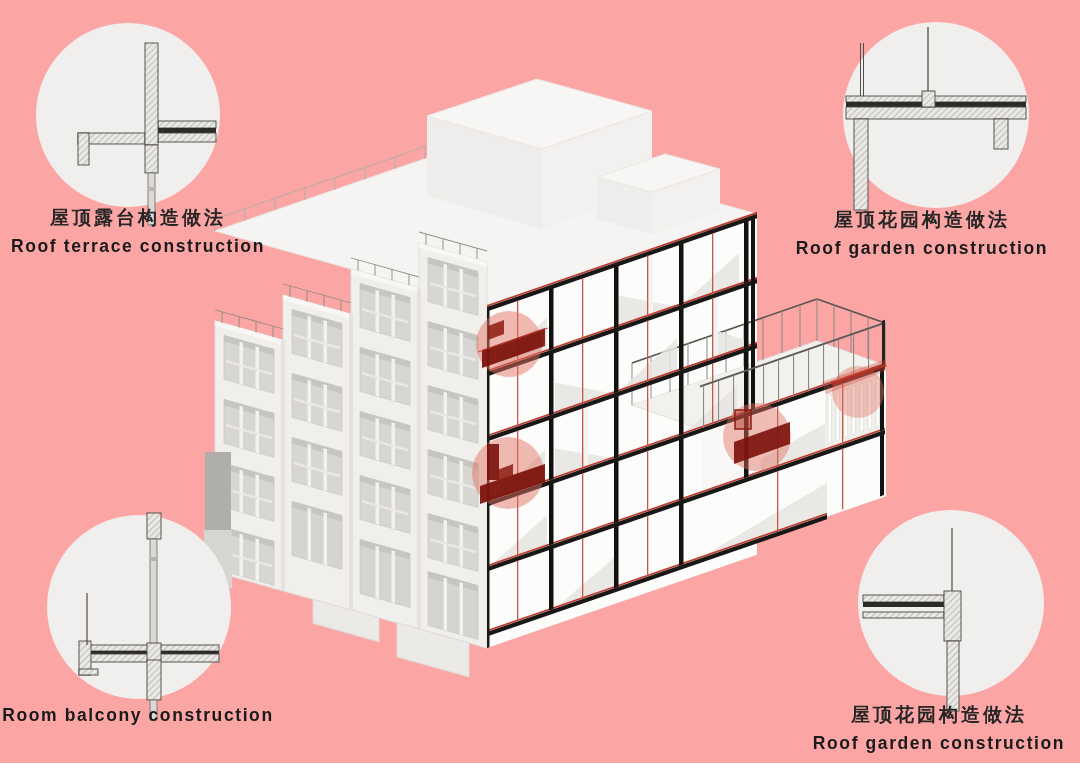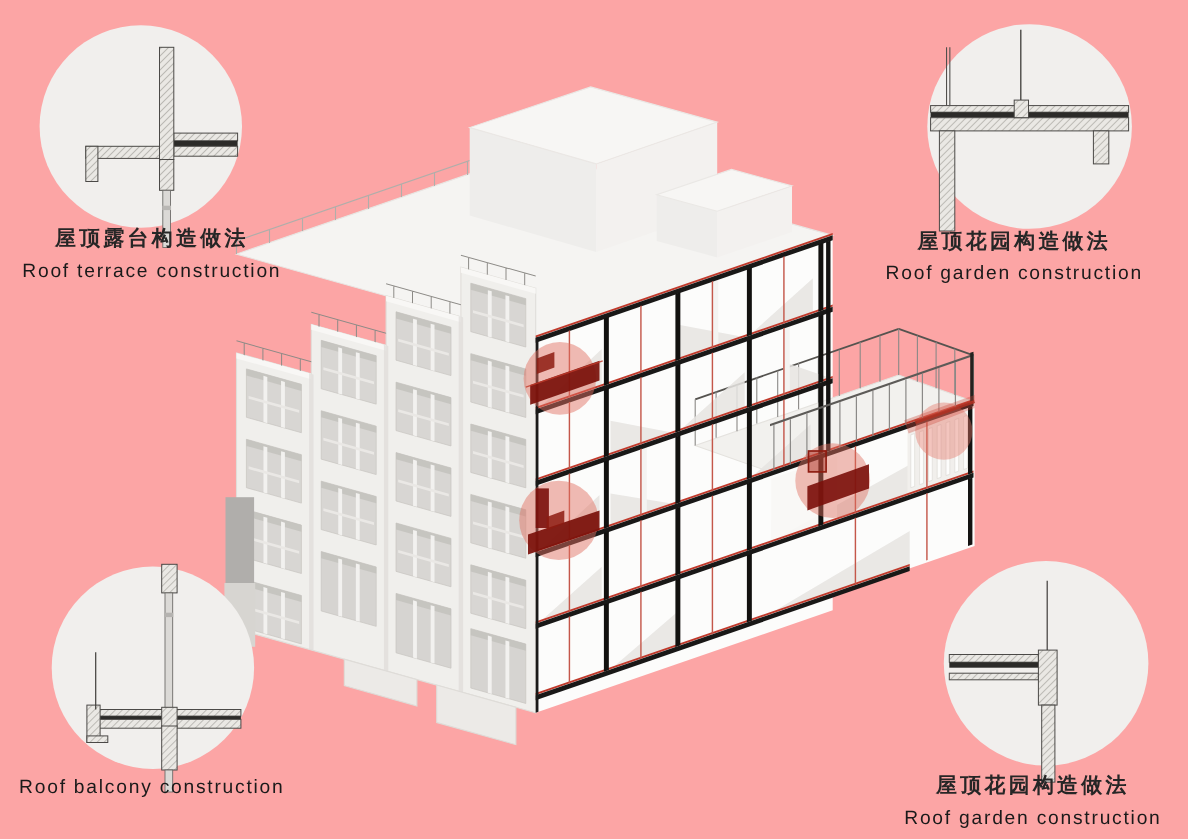--- a/index.html
+++ b/index.html
@@ -1,21 +1,21 @@
 <!DOCTYPE html>
 <html><head>
 <meta charset="utf-8">
 <style>
   html,body{margin:0;padding:0;background:#ffffff;}
   body{font-family:"Liberation Sans","DejaVu Sans",sans-serif;}
   .canvas{position:relative;width:1080px;height:763px;background:#fca5a5;overflow:hidden;}
   .abs{position:absolute;}
   .callout-labels{position:absolute;text-align:center;color:#1d1d1d;}
   .label-zh{font-size:19px;font-weight:700;letter-spacing:3px;line-height:30px;color:#262626;}
-  .label-en{font-size:17.5px;font-weight:400;letter-spacing:1.6px;line-height:26px;color:#1a1a1a;}
+  .label-en{font-size:17.5px;font-weight:700;letter-spacing:1.6px;line-height:26px;color:#1a1a1a;}
   svg{display:block;}
 </style>
 </head>
 <body>
 
 <div class="canvas">
 
   <svg width="0" height="0" style="position:absolute">
     <defs>
       <pattern id="hatch" patternUnits="userSpaceOnUse" width="4.5" height="4.5" patternTransform="rotate(45)">
@@ -305,21 +305,21 @@
       <rect x="43" y="147" width="137" height="8" fill="url(#hatch)"></rect>
       <rect x="40" y="134" width="12" height="34" fill="url(#hatch)"></rect>
       <rect x="40" y="162" width="19" height="6" fill="url(#hatch)"></rect>
       <rect x="108" y="136" width="14" height="18" fill="url(#hatch)"></rect>
       <rect x="108" y="153" width="14" height="40" fill="url(#hatch)"></rect>
       <rect x="111" y="193" width="7" height="20" fill="#dbd9d6" stroke="#6b6966" stroke-width="0.8"></rect>
       <path d="M48,86 V138" stroke="#403e3b" stroke-width="1.1" fill="none"></path>
     </g>
   </svg>
   <div class="callout-labels abs" style="left:0;top:702px;width:276px">
-    <div class="label-en">Roof balcony construction</div>
+    <div class="label-en">Room balcony construction</div>
   </div>
 
   <svg class="abs" style="left:851px;top:503px" width="200" height="215" viewBox="0 0 200 215">
     <circle cx="100" cy="100" r="93" fill="#f1efed"></circle>
     <g stroke="#4a4846" stroke-width="0.9">
       <rect x="12" y="92" width="81" height="7" fill="url(#hatch)"></rect>
       <rect x="12" y="99" width="81" height="5" fill="#2c2b29" stroke="none"></rect>
       <rect x="12" y="109" width="81" height="6" fill="url(#hatch)"></rect>
       <rect x="93" y="88" width="17" height="50" fill="url(#hatch)"></rect>
       <rect x="96" y="138" width="12" height="70" fill="url(#hatch)"></rect>

